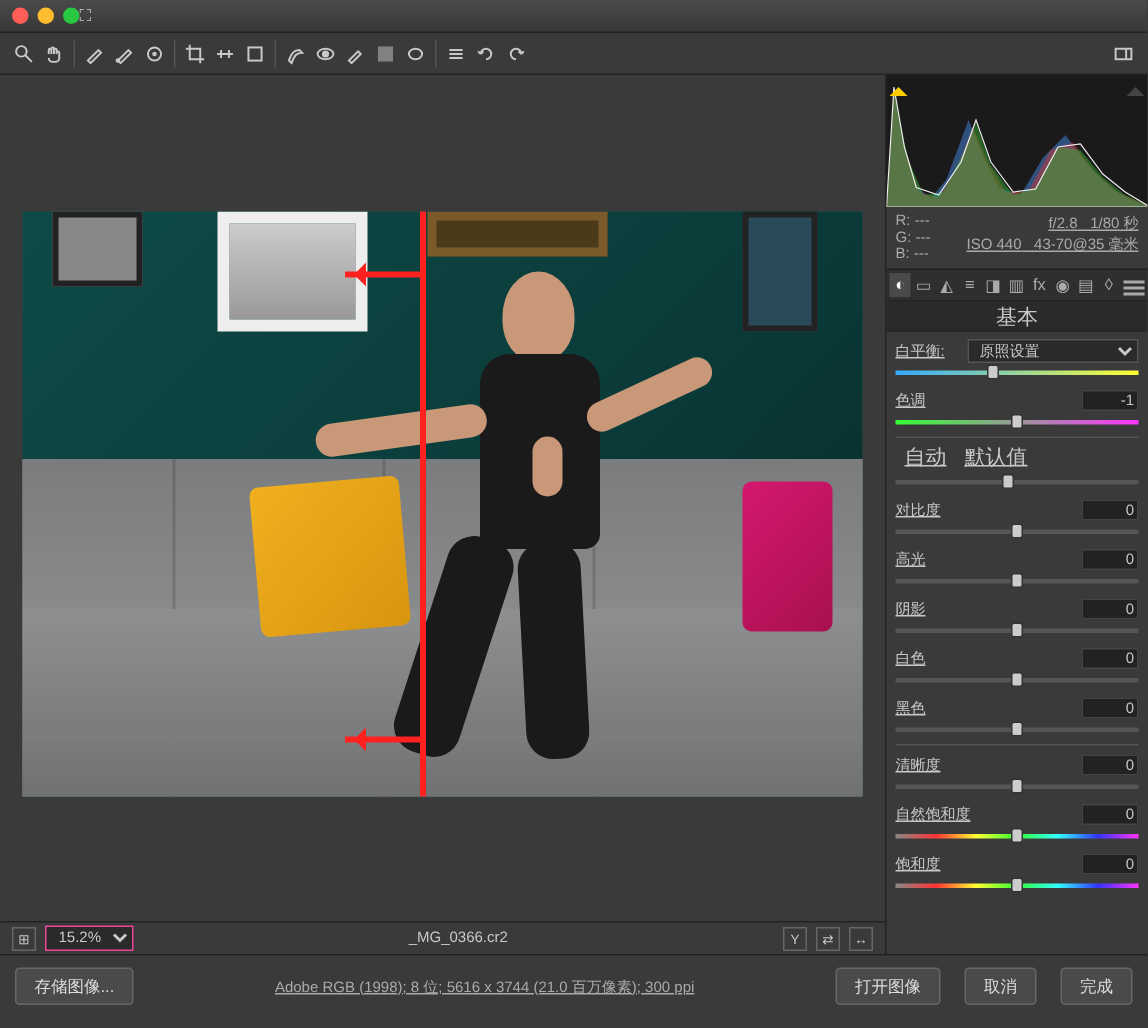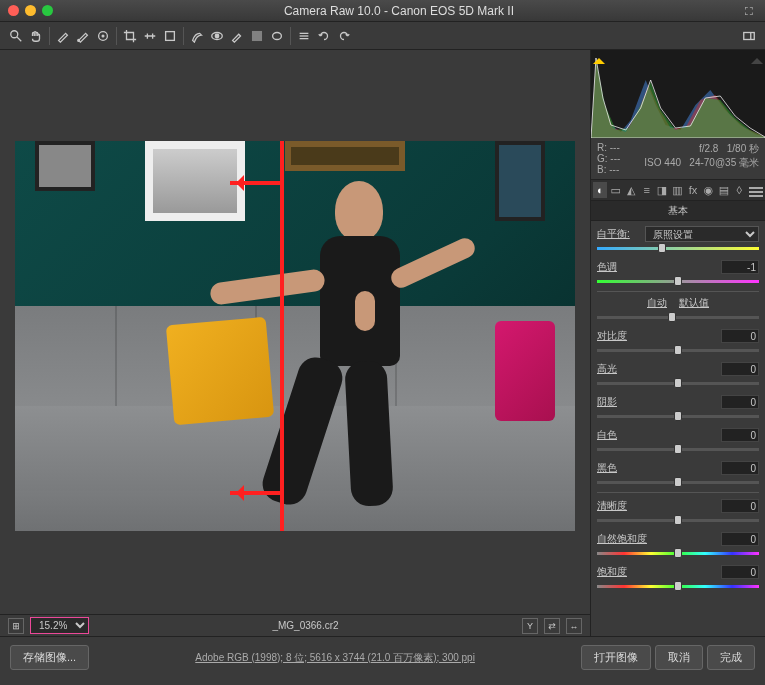--- a/index.html
+++ b/index.html
@@ -58,63 +58,62 @@
 
 .sidepanel { width: 175px; background: #3a3a3a; border-left: 1px solid #222; display: flex; flex-direction: column; }
 .histogram { height: 88px; background: #1a1a1a; position: relative; margin: 0; }
 .histo-svg { width: 100%; height: 100%; }
 .clip { position: absolute; top: 2px; width: 0; height: 0; border: 6px solid transparent; }
 .clip.l { left: 2px; border-bottom-color: #ffcc00; }
 .clip.r { right: 2px; border-bottom-color: #444; }
 
 .info { padding: 4px 6px; font-size: 10px; color: #aaa; display: flex; }
 .info-l { width: 40px; }
-.info-r { flex: 1; text-align: right; }
+.info-r { flex: 1; text-align: right; text-decoration: underline; }
 
 .tabstrip { height: 22px; background: #2f2f2f; border-top: 1px solid #222; border-bottom: 1px solid #222; display: flex; align-items: center; padding: 0 2px; gap: 1px; }
 .tab { width: 16px; height: 16px; display: flex; align-items: center; justify-content: center; font-size: 11px; color: #aaa; }
 .tab.active { background: #4a4a4a; color: #fff; }
 
-.panel-title { height: 20px; background: #2a2a2a; text-align: center; line-height: 20px; font-size: 10px; border-bottom: 1px solid #222; }
+.panel-title { height: 20px; background: #2a2a2a; text-align: center; line-height: 20px; font-size: 14px; border-bottom: 1px solid #222; }
 
 .controls { flex: 1; overflow: auto; padding: 4px 6px; }
 .ctrl-row { display: flex; align-items: center; height: 18px; font-size: 10px; }
 .ctrl-label { width: 48px; color: #c8c8c8; text-decoration: underline; }
 .ctrl-sel { flex: 1; background: #2a2a2a; border: 1px solid #555; color: #c8c8c8; font-size: 10px; height: 16px; padding: 0 3px; }
 .ctrl-val { width: 38px; text-align: right; background: #222; border: 1px solid #444; color: #c8c8c8; font-size: 10px; height: 14px; padding: 0 2px; }
 .ctrl-val.hl { background: #2a4a7a; color: #fff; }
 .slider { height: 8px; position: relative; margin: 1px 0 6px 0; }
 .slider-track { position: absolute; left: 0; right: 0; top: 3px; height: 3px; background: #555; }
 .slider-track.temp { background: linear-gradient(90deg,#3af,#ff3); }
 .slider-track.tint { background: linear-gradient(90deg,#3f3,#f3f); }
 .slider-track.sat { background: linear-gradient(90deg,#888,#f33,#ff3,#3f3,#3ff,#33f,#f3f); }
 .slider-thumb { position: absolute; top: -1px; width: 8px; height: 10px; background: #ccc; border: 1px solid #333; border-radius: 2px; transform: translateX(-50%); }
 .sep { height: 1px; background: #555; margin: 4px 0; }
-.auto-row { text-align: center; font-size: 10px; margin: 3px 0; }
+.auto-row { font-size: 14px; margin: 3px 0; }
 .auto-row span { margin: 0 6px; text-decoration: underline; cursor: pointer; }
 .sidepanel::-webkit-scrollbar, .controls::-webkit-scrollbar { width: 12px; }
 .controls::-webkit-scrollbar-track { background: #2a2a2a; }
 .controls::-webkit-scrollbar-thumb { background: #555; }
 
-.bottombar { height: 42px; background: #3a3a3a; border-top: 1px solid #222; display: flex; align-items: center; padding: 0 10px; gap: 4px; }
+.bottombar { height: 42px; background: #3a3a3a; border-top: 1px solid #222; display: flex; align-items: center; padding: 0 10px; gap: 16px; }
 .btn { background: #4a4a4a; border: 1px solid #666; color: #ddd; padding: 4px 12px; font-size: 11px; border-radius: 3px; cursor: pointer; }
 .link { text-align: center; flex: 1; font-size: 10px; color: #aaa; text-decoration: underline; }
 
 .menuicon { width: 14px; height: 2px; background: #aaa; box-shadow: 0 -4px #aaa, 0 4px #aaa; margin-top: 4px; }
 </style>
 </head>
 <body>
 
 <div class="titlebar">
   <div class="traffic">
     <div class="dot r"></div>
     <div class="dot y"></div>
     <div class="dot g"></div>
   </div>
-  <div class="title">Camera Raw 10.0  -  Canon EOS 5D Mark II</div>
   <div class="fs">⛶</div>
 </div>
 
 <div class="toolbar">
   <div class="tbtn">
       <svg viewBox="0 0 16 16">
         <circle cx="6" cy="6" r="4"></circle>
         <line x1="9" y1="9" x2="14" y2="14"></line>
       </svg>
     </div>
@@ -270,21 +269,21 @@
       </svg>
     </div>
     <div class="info">
       <div class="info-l">
         <div>R:   ---</div>
         <div>G:   ---</div>
         <div>B:   ---</div>
       </div>
       <div class="info-r">
         <div><span>f/2.8</span>&nbsp;&nbsp;&nbsp;<span>1/80 秒</span></div>
-        <div><span>ISO 440</span>&nbsp;&nbsp;&nbsp;<span>24-70@35 毫米</span></div>
+        <div><span>ISO 440</span>&nbsp;&nbsp;&nbsp;<span>43-70@35 毫米</span></div>
       </div>
     </div>
     <div class="tabstrip">
       <div class="tab active">◐</div>
       <div class="tab">▭</div>
       <div class="tab">◭</div>
       <div class="tab">≡</div>
       <div class="tab">◨</div>
       <div class="tab">▥</div>
       <div class="tab">fx</div>

